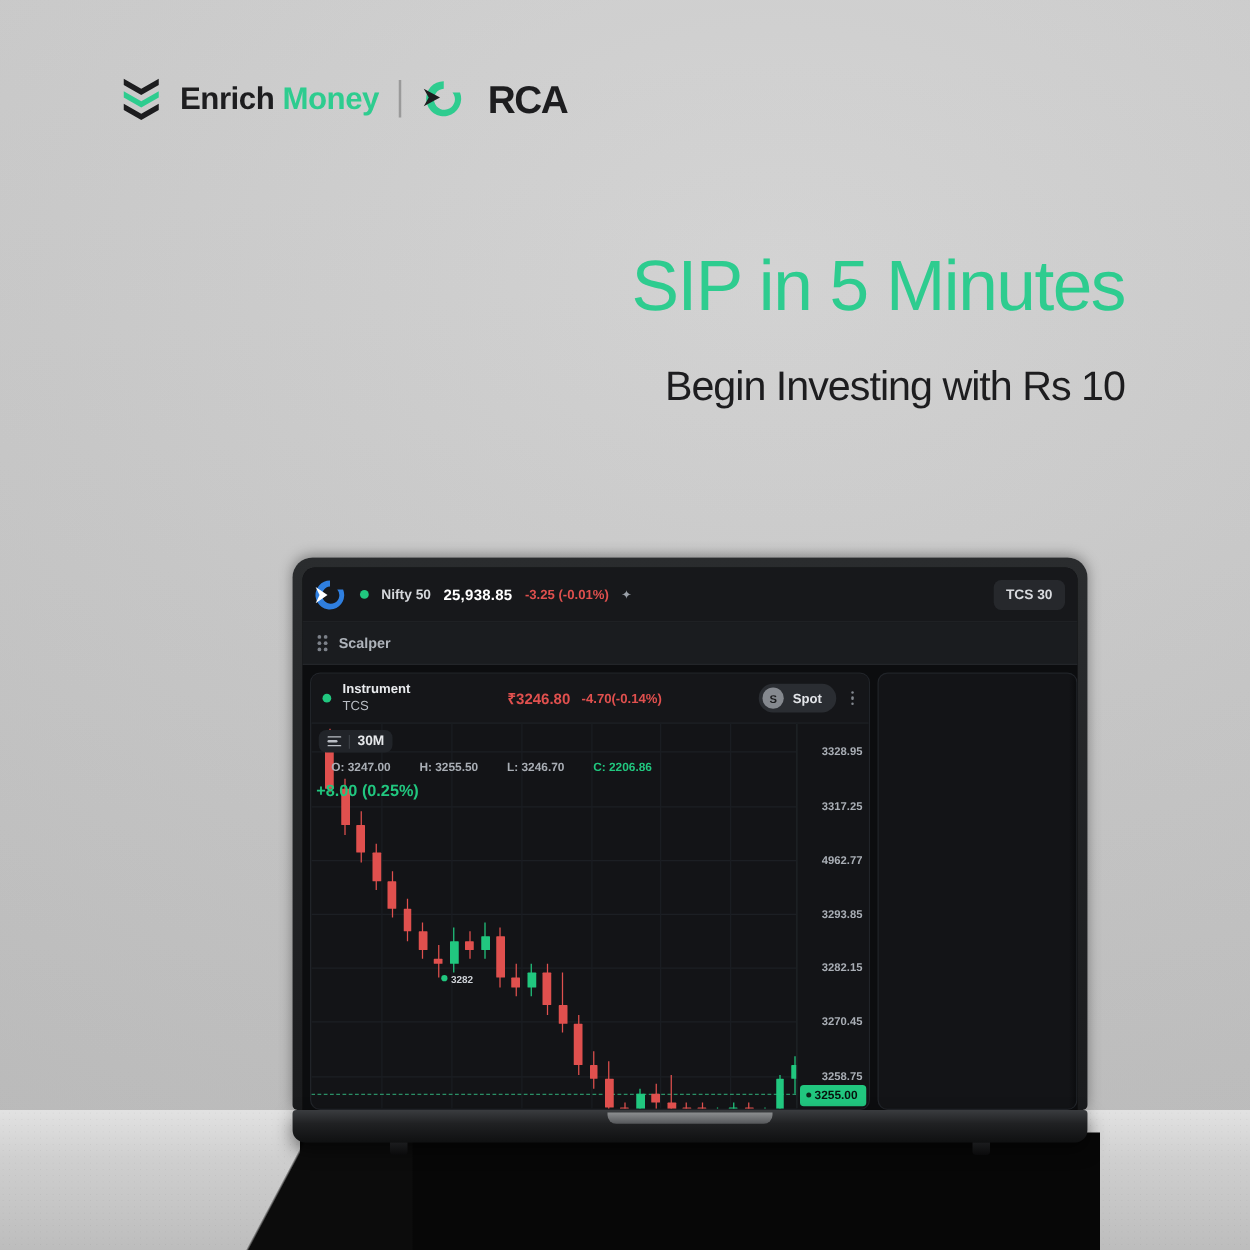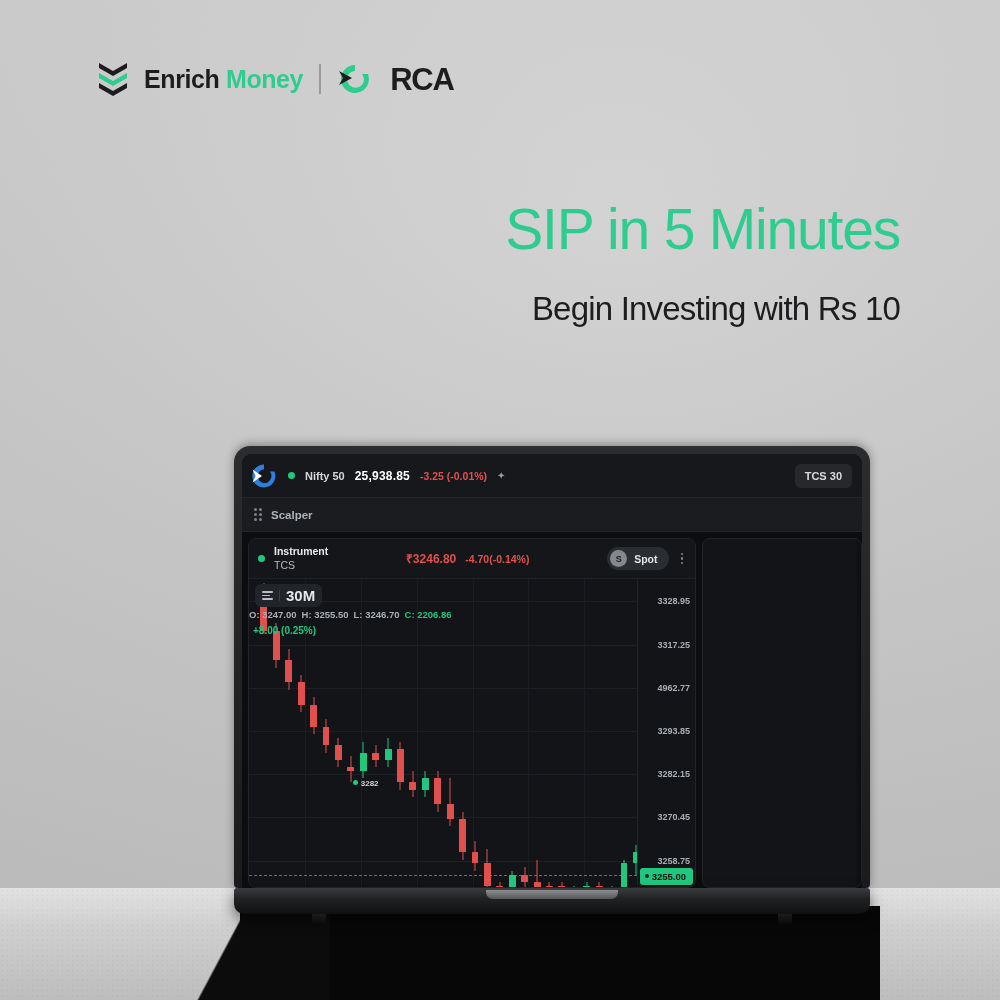--- a/index.html
+++ b/index.html
@@ -173,29 +173,29 @@
   .grid-lines .v { position:absolute; top:0; bottom:0; width:1px; background:#1a1d22; }
 
   .tf-bar {
     position:absolute; left: 6px; top: 5px; display:flex; align-items:center;
     gap: 6px; background: #212429; border-radius: 6px; padding: 3px 7px; z-index: 3;
   }
   .hamb { display:flex; flex-direction:column; gap:2px; }
   .hamb i { width: 11px; height: 1.5px; background: #b9bdc4; display:block; border-radius:1px; }
   .hamb i:nth-child(2){ width: 8px; }
   .tf-sep { width:1px; height: 11px; background:#3a3e44; }
-  .tf-val { font-size: 15px; font-weight: 700; color:#e6e8eb; }
+  .tf-val { font-size: 11px; font-weight: 700; color:#e6e8eb; }
 
   .ohlc-row {
-    position:absolute; left: 0; top: 30px; display:flex; gap: 5px; z-index: 3; white-space: nowrap; justify-content: space-between;
+    position:absolute; left: 16px; top: 30px; display:flex; gap: 23px; z-index: 3; white-space: nowrap; justify-content: space-between;
   }
   .ohlc-row span { font-size: 9.5px; color:#a9aeb5; font-weight: 600; }
   .ohlc-row span.c { color:#21c77f; }
   .ohlc-sub {
-    position:absolute; left: 4px; top: 46px; font-size: 10px; color:#21c77f;
+    position:absolute; left: 4px; top: 46px; font-size: 13px; color:#21c77f;
     font-weight: 700; z-index: 3; white-space: nowrap;
   }
 
   
   .price-axis {
     width: 58px; flex:none; border-left: 1px solid #212429; position: relative; background:#131417;
   }
   .px { position:absolute; right: 5px; font-size: 9px; color:#a9aeb5; font-weight: 600; transform: translateY(-50%); }
   .px-badge {
     position:absolute; right: 2px; bottom: 2px; background:#21c77f; color:#07140e;

